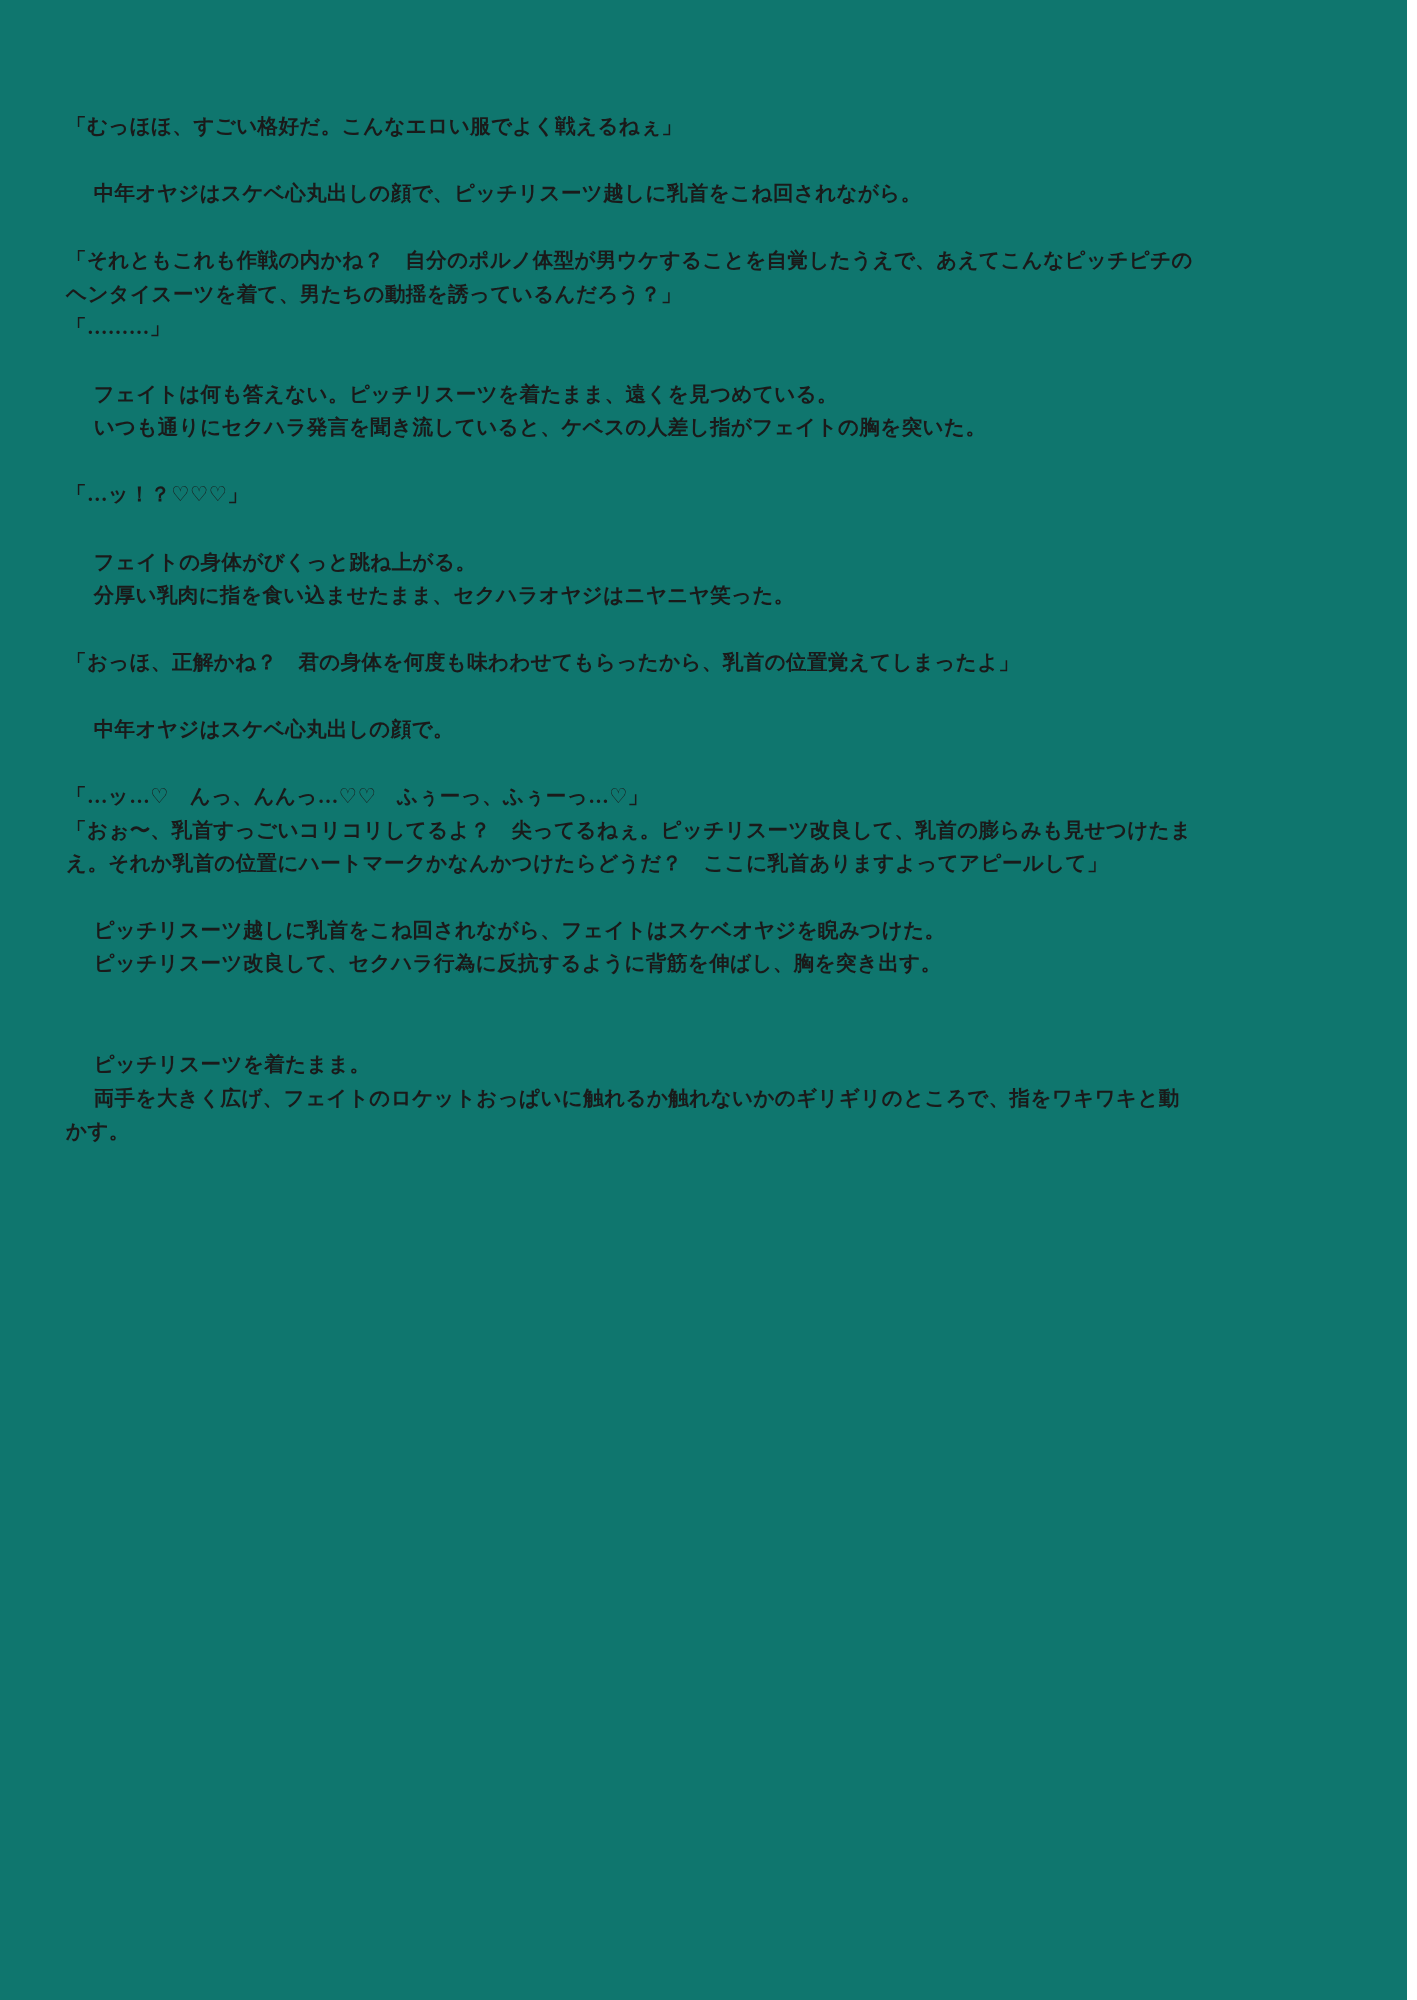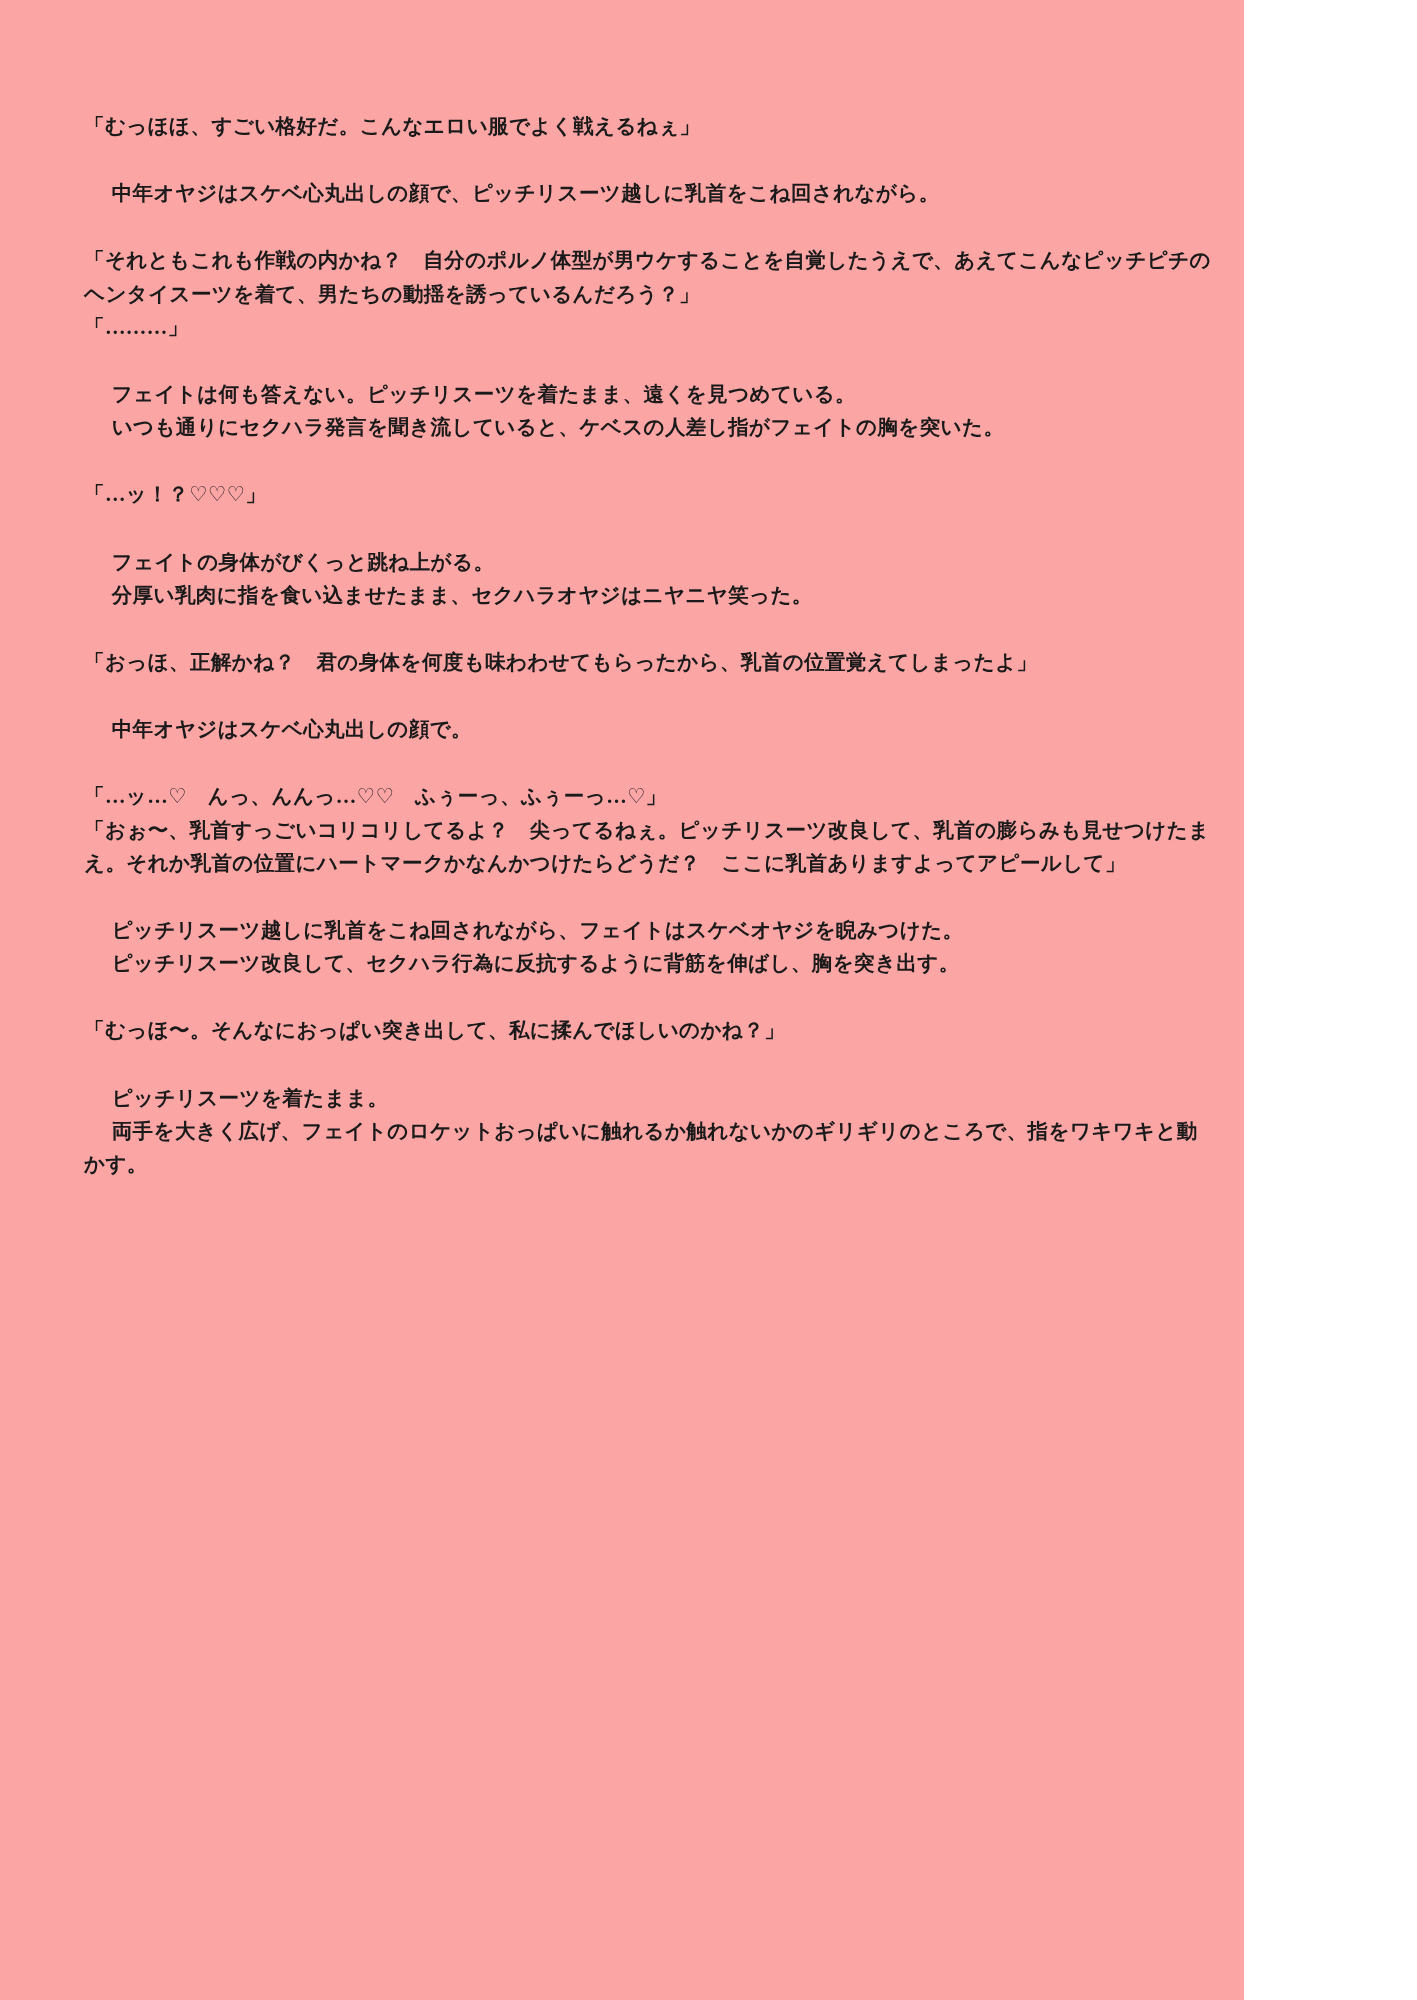--- a/index.html
+++ b/index.html
@@ -8,25 +8,25 @@
     background: #ffffff;
   }
   body {
     width: 1417px;
     height: 2000px;
     font-family: "Liberation Serif", "DejaVu Serif", serif;
     color: #1a1a1a;
   }
   .page {
     position: relative;
-    width: 1244px;
+    width: 1407px;
     height: 2000px;
     box-sizing: border-box;
-    padding: 110px 140px 0 84px;
-    background: #fca5a5;
+    padding: 110px 140px 0 66px;
+    background: #0f766e;
   }
   .doc-body {
     width: 1130px;
   }
   .para {
     font-size: 20.5px;
     line-height: 1.62;
     letter-spacing: 0.02em;
     margin: 0;
     text-align: left;
@@ -96,23 +96,20 @@
       <p class="para">「おぉ〜、乳首すっごいコリコリしてるよ？　尖ってるねぇ。ピッチリスーツ改良して、乳首の膨らみも見せつけたまえ。それか乳首の位置にハートマークかなんかつけたらどうだ？　ここに乳首ありますよってアピールして」</p>
     </div>
     <div class="gap-md"></div>
 
     <div class="block">
       <p class="para indent">ピッチリスーツ越しに乳首をこね回されながら、フェイトはスケベオヤジを睨みつけた。</p>
       <p class="para indent">ピッチリスーツ改良して、セクハラ行為に反抗するように背筋を伸ばし、胸を突き出す。</p>
     </div>
     <div class="gap-md"></div>
 
-    <div class="block">
-      <p class="para">「むっほ〜。そんなにおっぱい突き出して、私に揉んでほしいのかね？」</p>
-    </div>
     <div class="gap-md"></div>
 
     <div class="block">
       <p class="para indent">ピッチリスーツを着たまま。</p>
       <p class="para indent">両手を大きく広げ、フェイトのロケットおっぱいに触れるか触れないかのギリギリのところで、指をワキワキと動かす。</p>
     </div>
 
   </div>
 </div>
 

